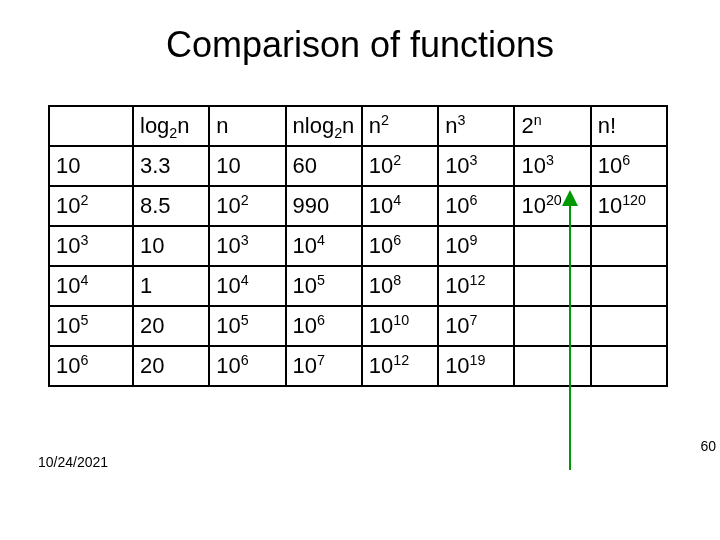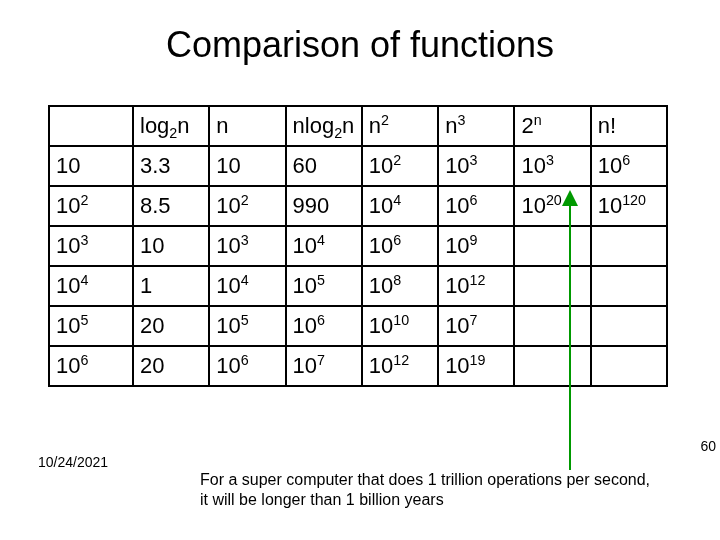--- a/index.html
+++ b/index.html
@@ -174,18 +174,17 @@
 
   <svg class="arrow" style="left:555px; top:190px;" width="30" height="290">
     <defs>
       <marker id="ah" markerWidth="8" markerHeight="8" refX="4" refY="4" orient="auto">
         <path d="M0,0 L8,4 L0,8 Z" fill="#009900"></path>
       </marker>
     </defs>
     <line x1="15" y1="280" x2="15" y2="8" stroke="#009900" stroke-width="2" marker-end="url(#ah)"></line>
   </svg>
 
-  <div class="caption">For a super computer that does 1 trillion operations per second, it will be longer than 1 billion years</div>
 
   <div class="footer-date">10/24/2021</div>
   <div class="footer-pagenum">60</div>
 
 </div>
 
 </body></html>

